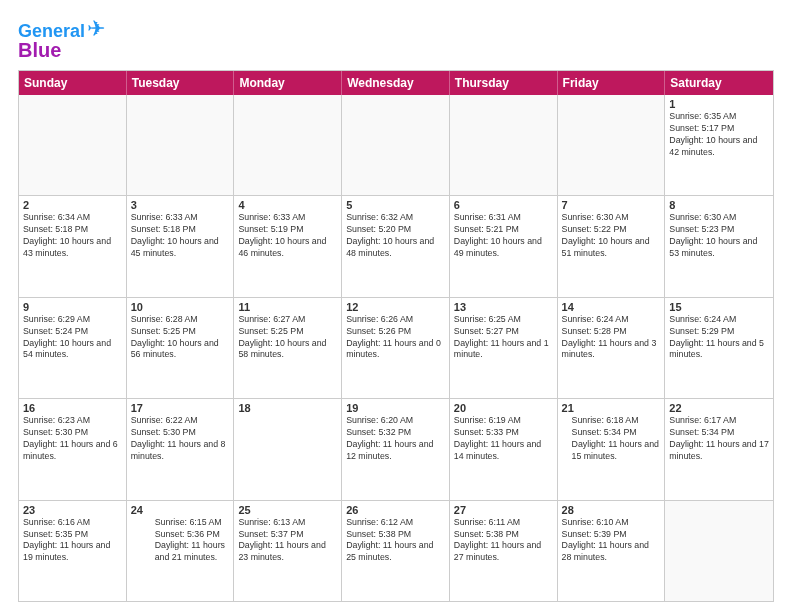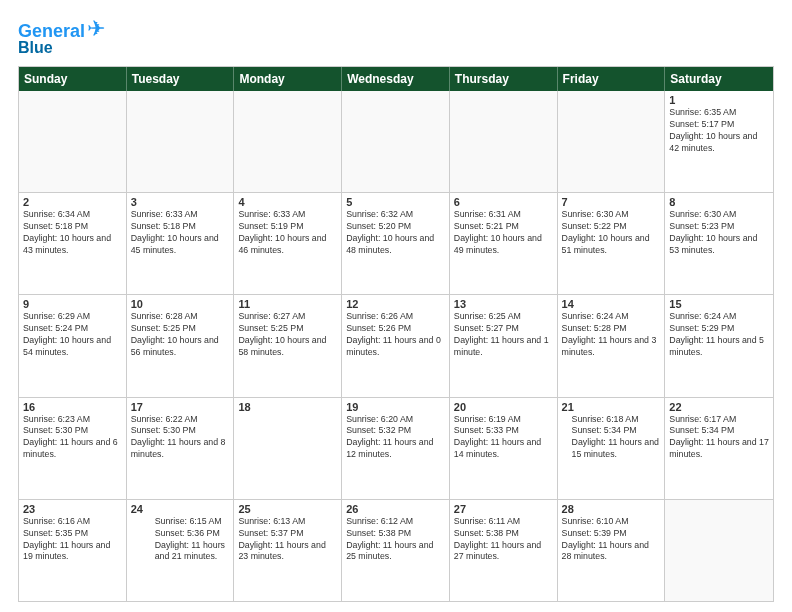--- a/index.html
+++ b/index.html
@@ -52,21 +52,21 @@
     }
     .calendar {
       flex: 1;
       display: flex;
       flex-direction: column;
       border: 1px solid #ccc;
     }
     .cal-header {
       display: grid;
       grid-template-columns: repeat(7, 1fr);
-      background: #14532d;
+      background: #be185d;
     }
     .cal-header-cell {
       color: #fff;
       font-size: 12px;
       font-weight: bold;
       padding: 5px 5px;
       text-align: left;
       border-right: 1px solid rgba(255,255,255,0.3);
     }
     .cal-header-cell:last-child { border-right: none; }
@@ -110,21 +110,21 @@
 
 <div class="page">
   <div class="header">
     <div class="logo">
       <div style="display:flex;align-items:flex-end;gap:2px;">
         <span class="logo-text">
           <span>General</span>
         </span>
         <span style="color:#2196F3;font-size:22px;line-height:1;">✈</span>
       </div>
-      <span class="logo-text" style="color:#0369a1;font-size:16px;font-weight:bold;">Blue</span>
+      <span class="logo-text" style="color:#a21caf;font-size:20px;font-weight:bold;">Blue</span>
     </div>
     <div class="title-block">
       <div class="month-title"></div>
       <div class="subtitle"></div>
     </div>
   </div>
 
   <div class="calendar">
     <div class="cal-header">
     <div class="cal-header-cell">Sunday</div>

